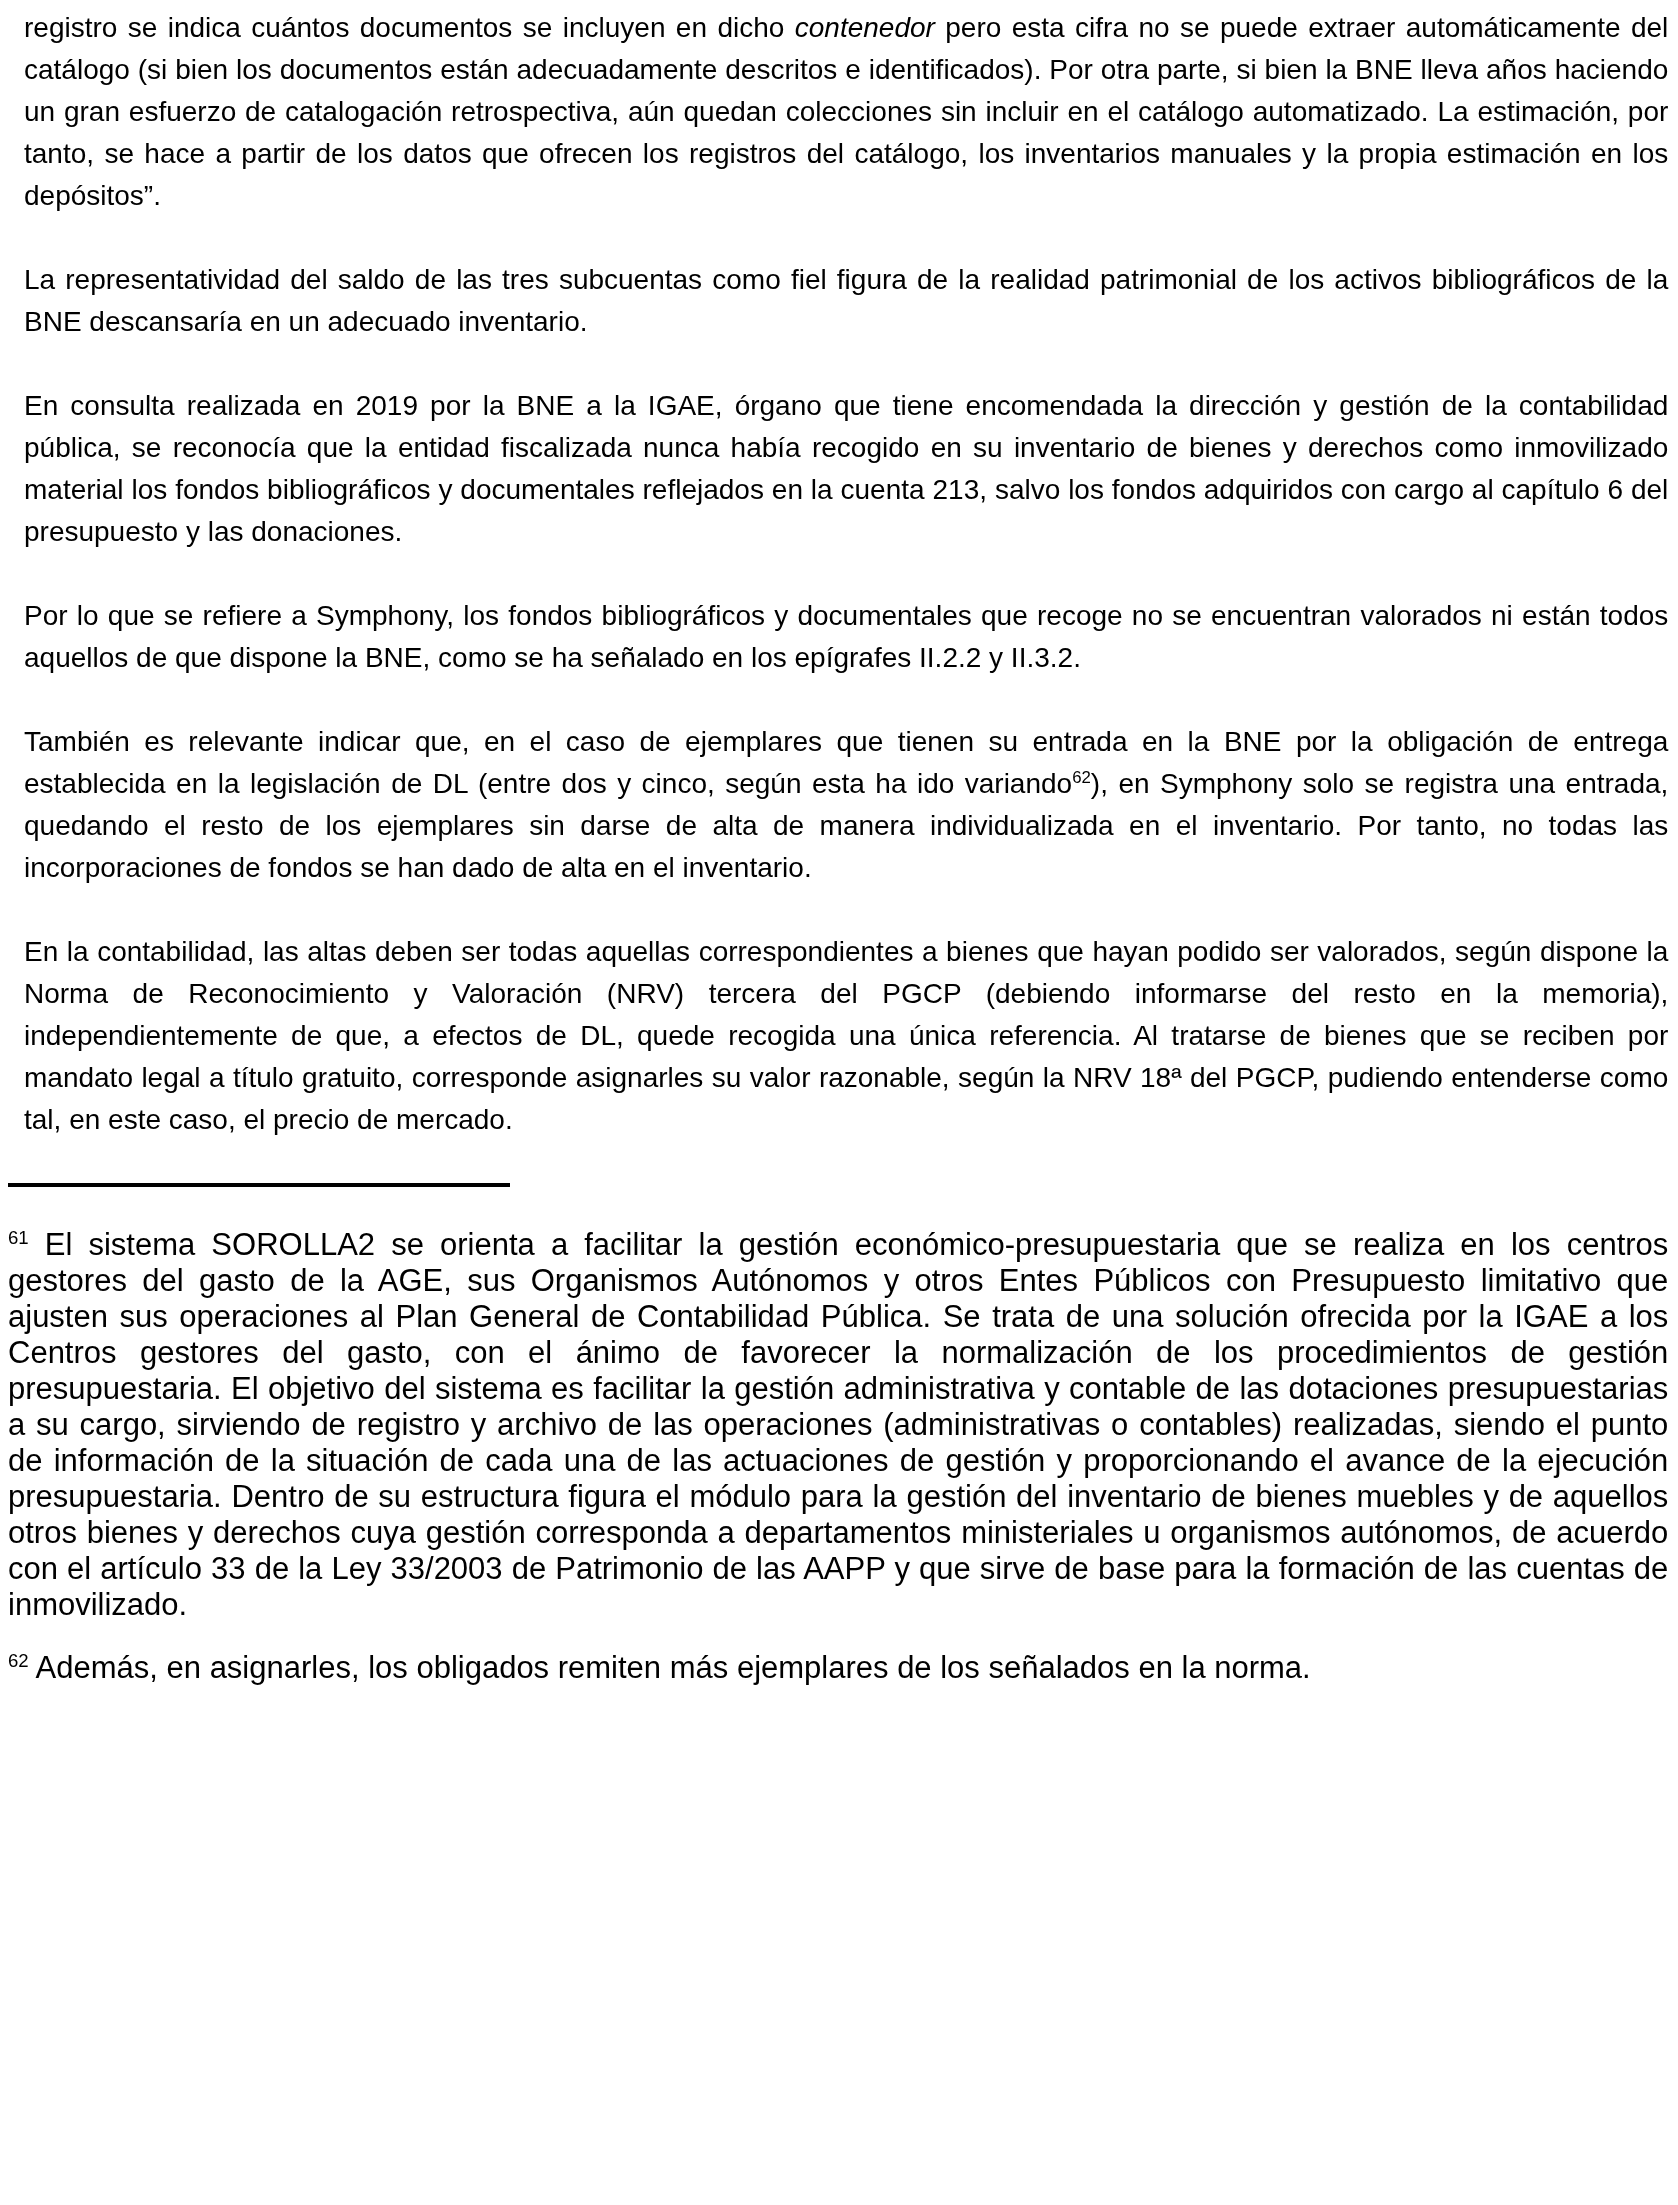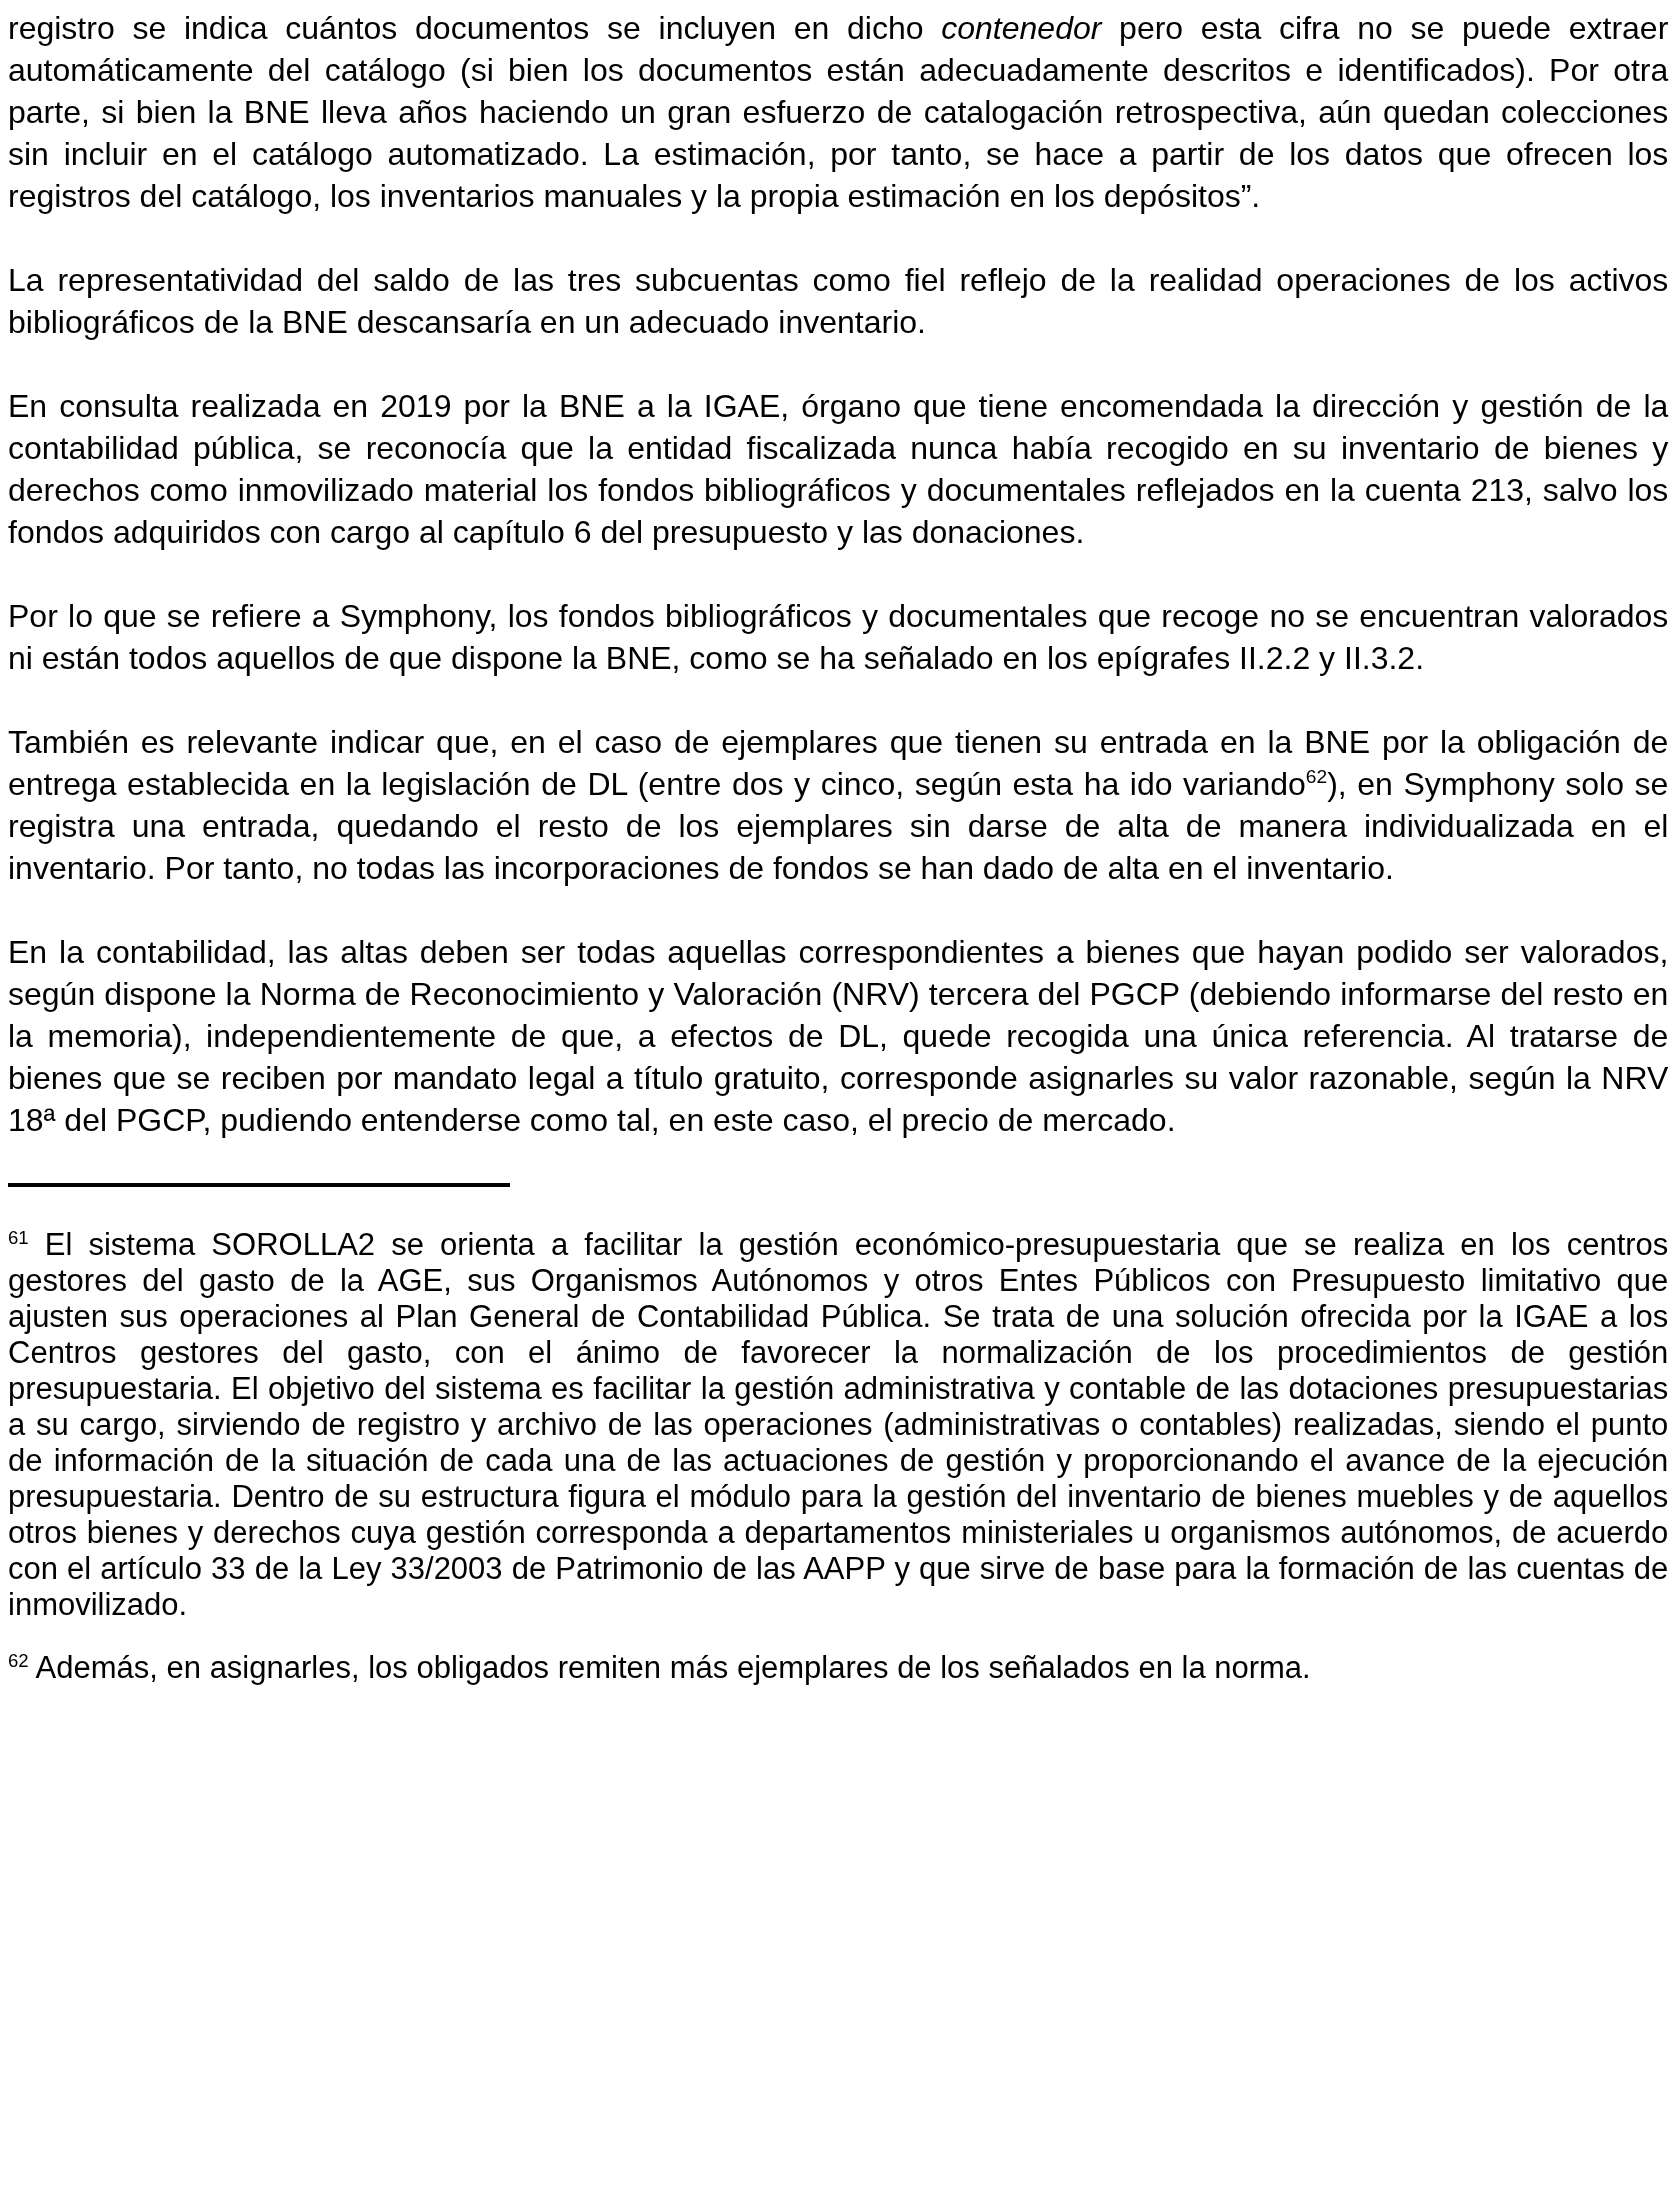--- a/index.html
+++ b/index.html
@@ -8,24 +8,24 @@
     width: 1678px;
     height: 2205px;
     box-sizing: border-box;
     background: #ffffff;
     color: #000000;
     font-family: "Liberation Sans", sans-serif;
     padding: 7.3px 9.7px 0 8px;
     overflow: hidden;
   }
   .body-text p {
-    font-size: 32px;
+    font-size: 28px;
     line-height: 42px;
     text-align: justify;
-    margin: 0 0 42px 0;
+    margin: 0 0 42px 16px;
   }
   .body-text i { font-style: italic; }
   sup {
     font-size: 0.6em;
     line-height: 0;
     vertical-align: super;
   }
   .footnote-separator {
     width: 502px;
     height: 4px;
@@ -44,21 +44,21 @@
 </style>
 </head>
 <body>
 
 <div class="page">
 
   <div class="body-text">
 
     <p><span>registro se indica cuántos documentos se incluyen en dicho </span><i>contenedor</i><span> pero esta cifra no se puede extraer automáticamente del catálogo (si bien los documentos están adecuadamente descritos e identificados). Por otra parte, si bien la BNE lleva años haciendo un gran esfuerzo de catalogación retrospectiva, aún quedan colecciones sin incluir en el catálogo automatizado. La estimación, por tanto, se hace a partir de los datos que ofrecen los registros del catálogo, los inventarios manuales y la propia estimación en los depósitos”.</span></p>
 
-    <p><span>La representatividad del saldo de las tres subcuentas como fiel reflejo de la realidad operaciones de los activos bibliográficos de la BNE descansaría en un adecuado inventario.</span></p>
+    <p><span>La representatividad del saldo de las tres subcuentas como fiel figura de la realidad patrimonial de los activos bibliográficos de la BNE descansaría en un adecuado inventario.</span></p>
 
     <p><span>En consulta realizada en 2019 por la BNE a la IGAE, órgano que tiene encomendada la dirección y gestión de la contabilidad pública, se reconocía que la entidad fiscalizada nunca había recogido en su inventario de bienes y derechos como inmovilizado material los fondos bibliográficos y documentales reflejados en la cuenta 213, salvo los fondos adquiridos con cargo al capítulo 6 del presupuesto y las donaciones.</span></p>
 
 
     <p><span>Por lo que se refiere a Symphony, los fondos bibliográficos y documentales que recoge no se encuentran valorados ni están todos aquellos de que dispone la BNE, como se ha señalado en los epígrafes II.2.2 y II.3.2.</span></p>
 
     <p><span>También es relevante indicar que, en el caso de ejemplares que tienen su entrada en la BNE por la obligación de entrega establecida en la legislación de DL (entre dos y cinco, según esta ha ido variando</span><sup>62</sup><span>), en Symphony solo se registra una entrada, quedando el resto de los ejemplares sin darse de alta de manera individualizada en el inventario. Por tanto, no todas las incorporaciones de fondos se han dado de alta en el inventario.</span></p>
 
     <p><span>En la contabilidad, las altas deben ser todas aquellas correspondientes a bienes que hayan podido ser valorados, según dispone la Norma de Reconocimiento y Valoración (NRV) tercera del PGCP (debiendo informarse del resto en la memoria), independientemente de que, a efectos de DL, quede recogida una única referencia. Al tratarse de bienes que se reciben por mandato legal a título gratuito, corresponde asignarles su valor razonable, según la NRV 18ª del PGCP, pudiendo entenderse como tal, en este caso, el precio de mercado.</span></p>
 

